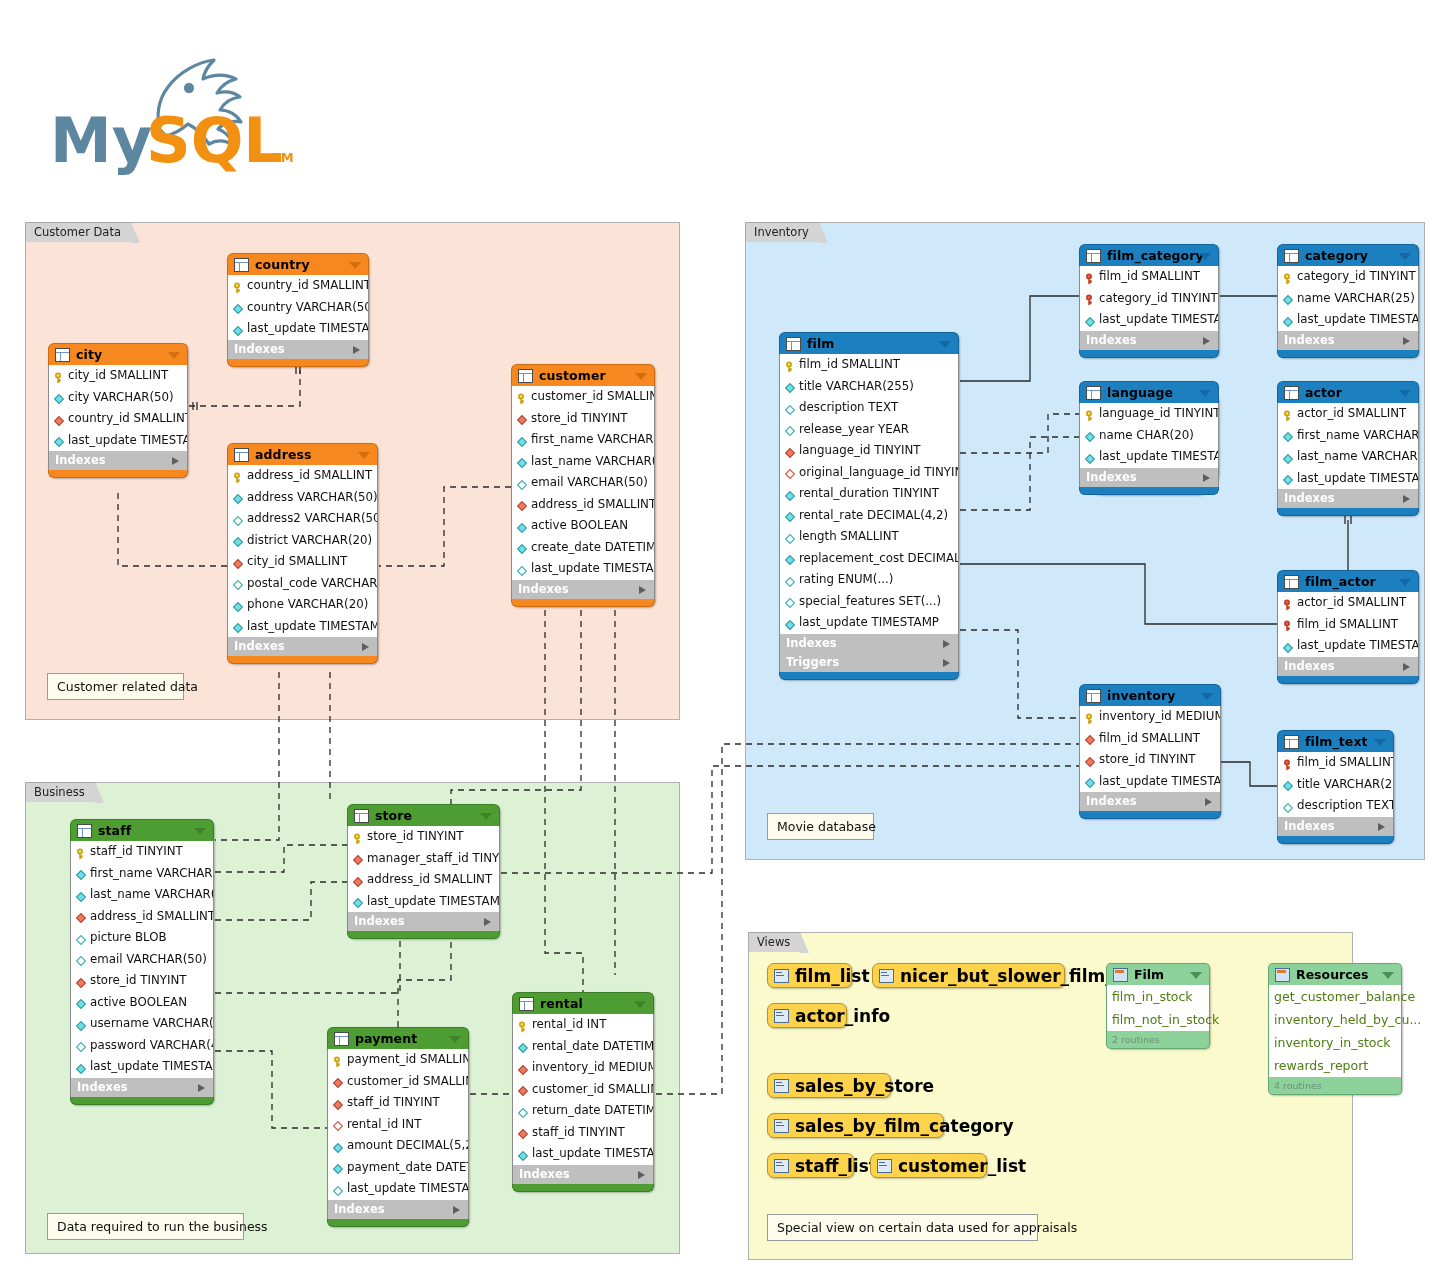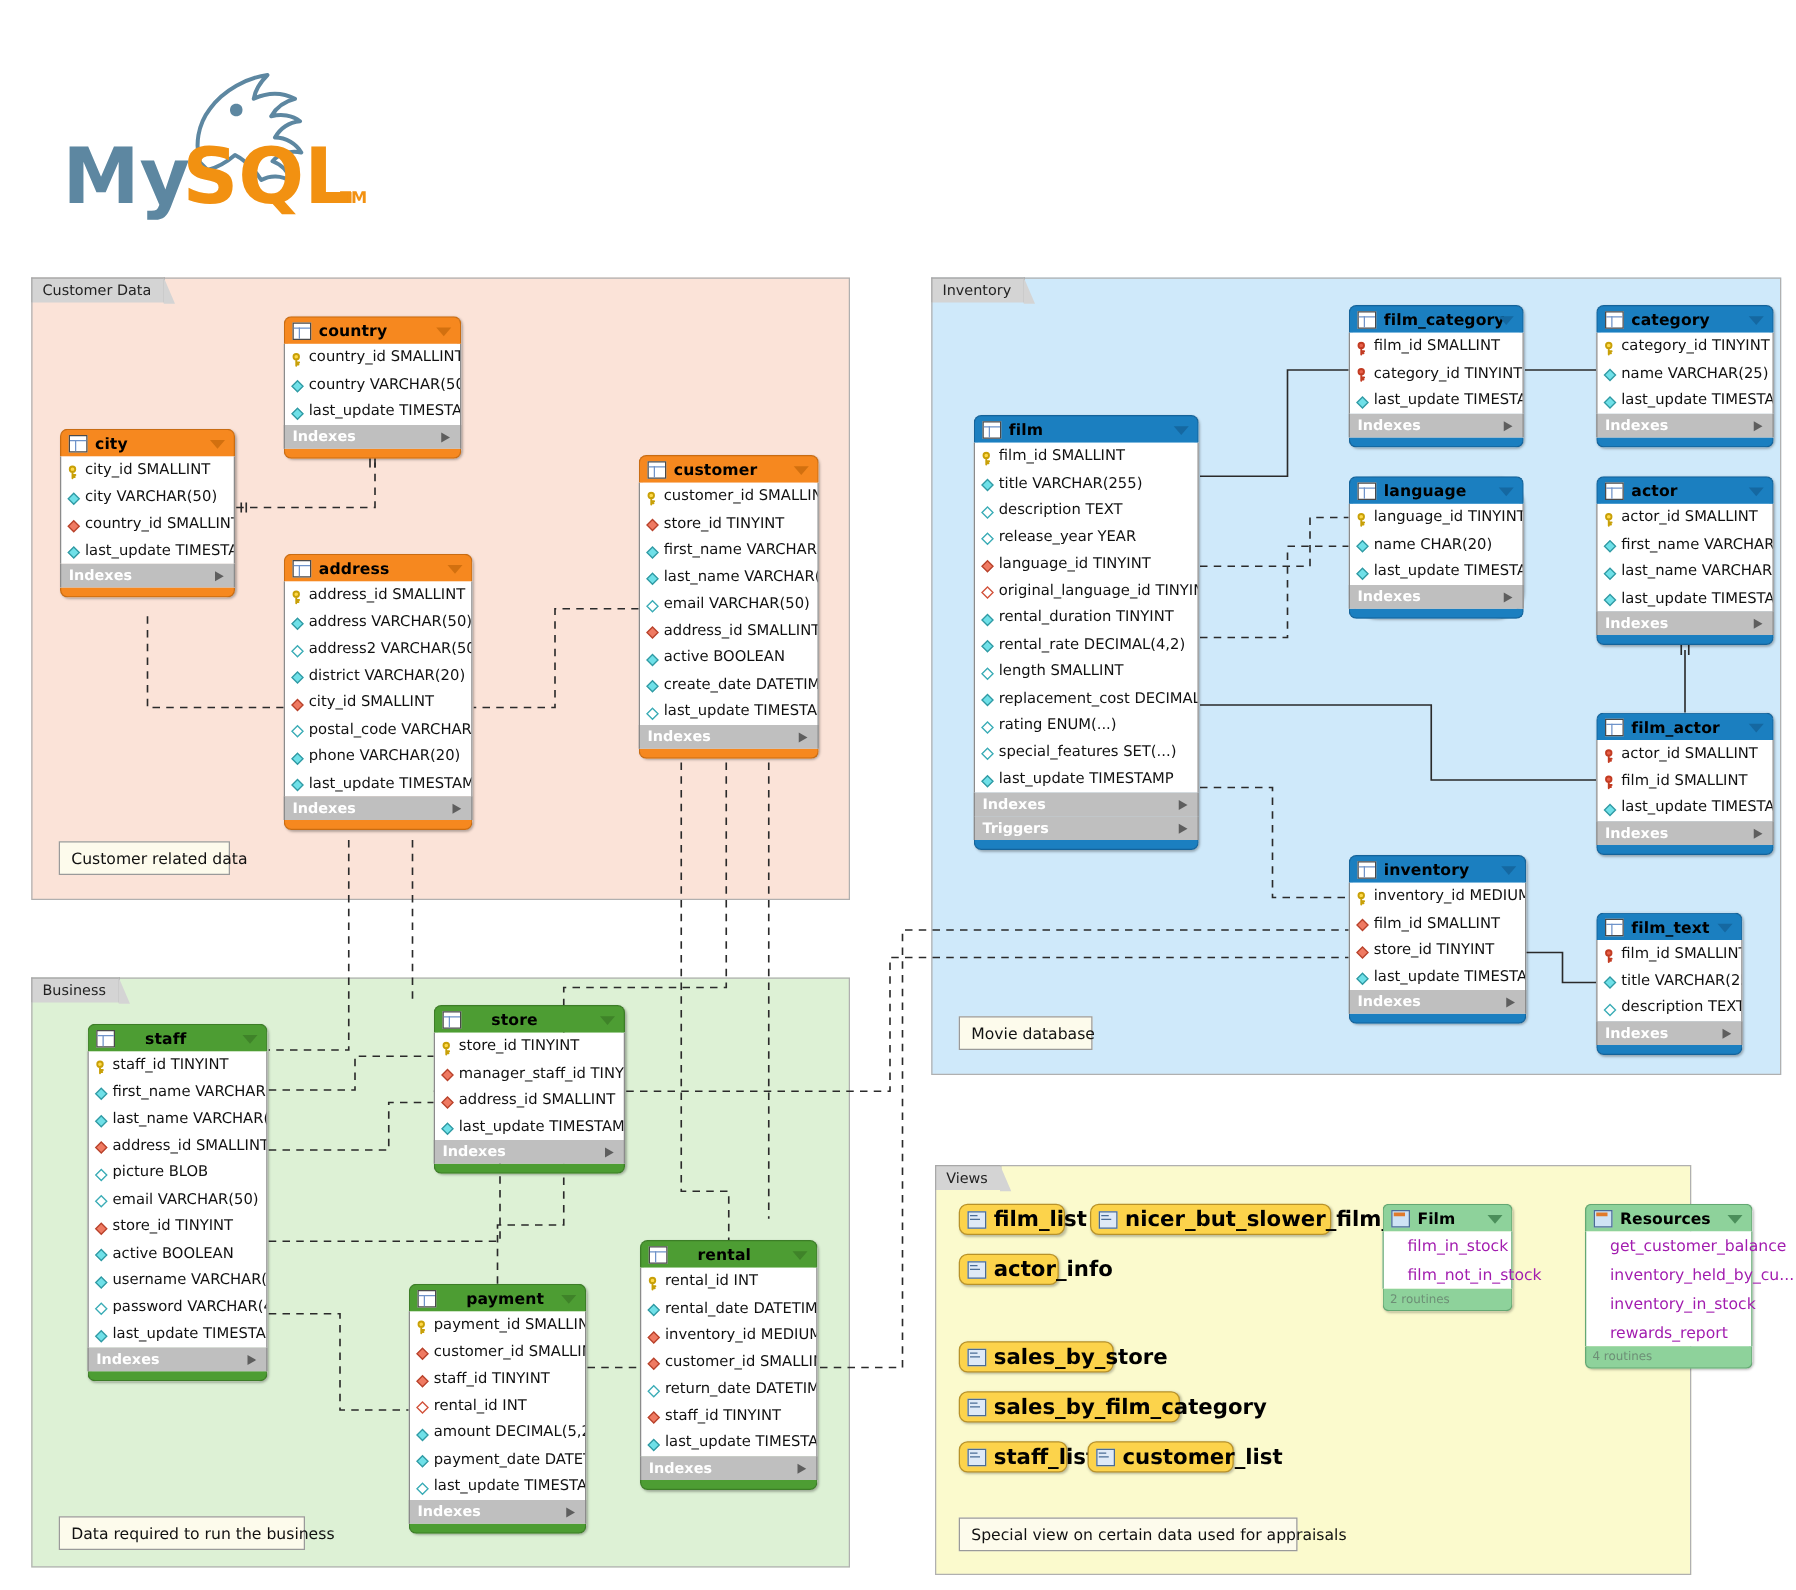--- a/index.html
+++ b/index.html
@@ -52,21 +52,21 @@
   
   .m{width:12px;height:12px;flex:0 0 auto;margin-right:3px;display:inline-block;}
 
   
   .orange .hdr{background:#f6881f;border:1px solid #c96c12;border-bottom:none;}
   .orange .hdr .caret{border-top:7px solid #d2700f;}
   .orange .foot{background:#f6881f;border:1px solid #c96c12;border-top:none;}
   .blue .hdr{background:#1b7fc0;border:1px solid #14639a;border-bottom:none;}
   .blue .hdr .caret{border-top:7px solid #1568a1;}
   .blue .foot{background:#1b7fc0;border:1px solid #14639a;border-top:none;}
-  .green .hdr{background:#4d9d33;border:1px solid #3c7d27;border-bottom:none;gap:18px;}
+  .green .hdr{background:#4d9d33;border:1px solid #3c7d27;border-bottom:none;}
   .green .hdr .caret{border-top:7px solid #3f8329;}
   .green .foot{background:#4d9d33;border:1px solid #3c7d27;border-top:none;}
 
   
   .vpill{position:absolute;height:25px;background:#fcd34b;border:1px solid #b8922a;
      border-radius:7px;display:flex;align-items:center;padding:0 10px 0 6px;
      font-weight:bold;font-size:17px;color:#000;white-space:nowrap;
      box-shadow:1px 1px 2px rgba(0,0,0,.25);box-sizing:border-box;}
   .vicon{width:13px;height:12px;background:#dfeaf7;border:1px solid #4a6c96;margin-right:6px;
      position:relative;flex:0 0 auto;}
@@ -77,21 +77,21 @@
   .rgrp{position:absolute;border-radius:6px;box-sizing:border-box;
         box-shadow:1px 1px 2px rgba(0,0,0,.25);}
   .rgrp .rhdr{height:21px;line-height:21px;background:#8ed29b;border:1px solid #64a873;
         border-bottom:none;border-top-left-radius:5px;border-top-right-radius:5px;
         display:flex;align-items:center;padding:0 6px;position:relative;}
   .rgrp .rhdr .rname{font-weight:bold;font-size:12.5px;color:#000;margin-left:6px;}
   .rgrp .rhdr .caret{position:absolute;right:7px;top:8px;width:0;height:0;
         border-left:6px solid transparent;border-right:6px solid transparent;
         border-top:7px solid #4b8f5b;}
   .rgrp .rbody{background:#fff;border-left:1px solid #64a873;border-right:1px solid #64a873;}
-  .rgrp .rrow{height:23px;line-height:23px;font-size:12.5px;color:#a21caf;padding-left:19px;white-space:nowrap;}
+  .rgrp .rrow{height:23px;line-height:23px;font-size:12.5px;color:#4d7c0f;padding-left:5px;white-space:nowrap;}
   .rgrp .rfoot{height:17px;line-height:17px;background:#8ed29b;border:1px solid #64a873;
         border-top:none;border-bottom-left-radius:5px;border-bottom-right-radius:5px;
         font-size:9.5px;color:#6d8f76;padding-left:5px;}
   .ricon{width:13px;height:12px;background:#cfe3f5;border:1px solid #4a6c96;flex:0 0 auto;position:relative;}
   .ricon:before{content:"";position:absolute;left:1px;top:1px;width:9px;height:3px;background:#e07a2a;}
 
   
   #wires{position:absolute;left:0;top:0;width:1437px;height:1272px;pointer-events:none;}
 </style>
 </head>

